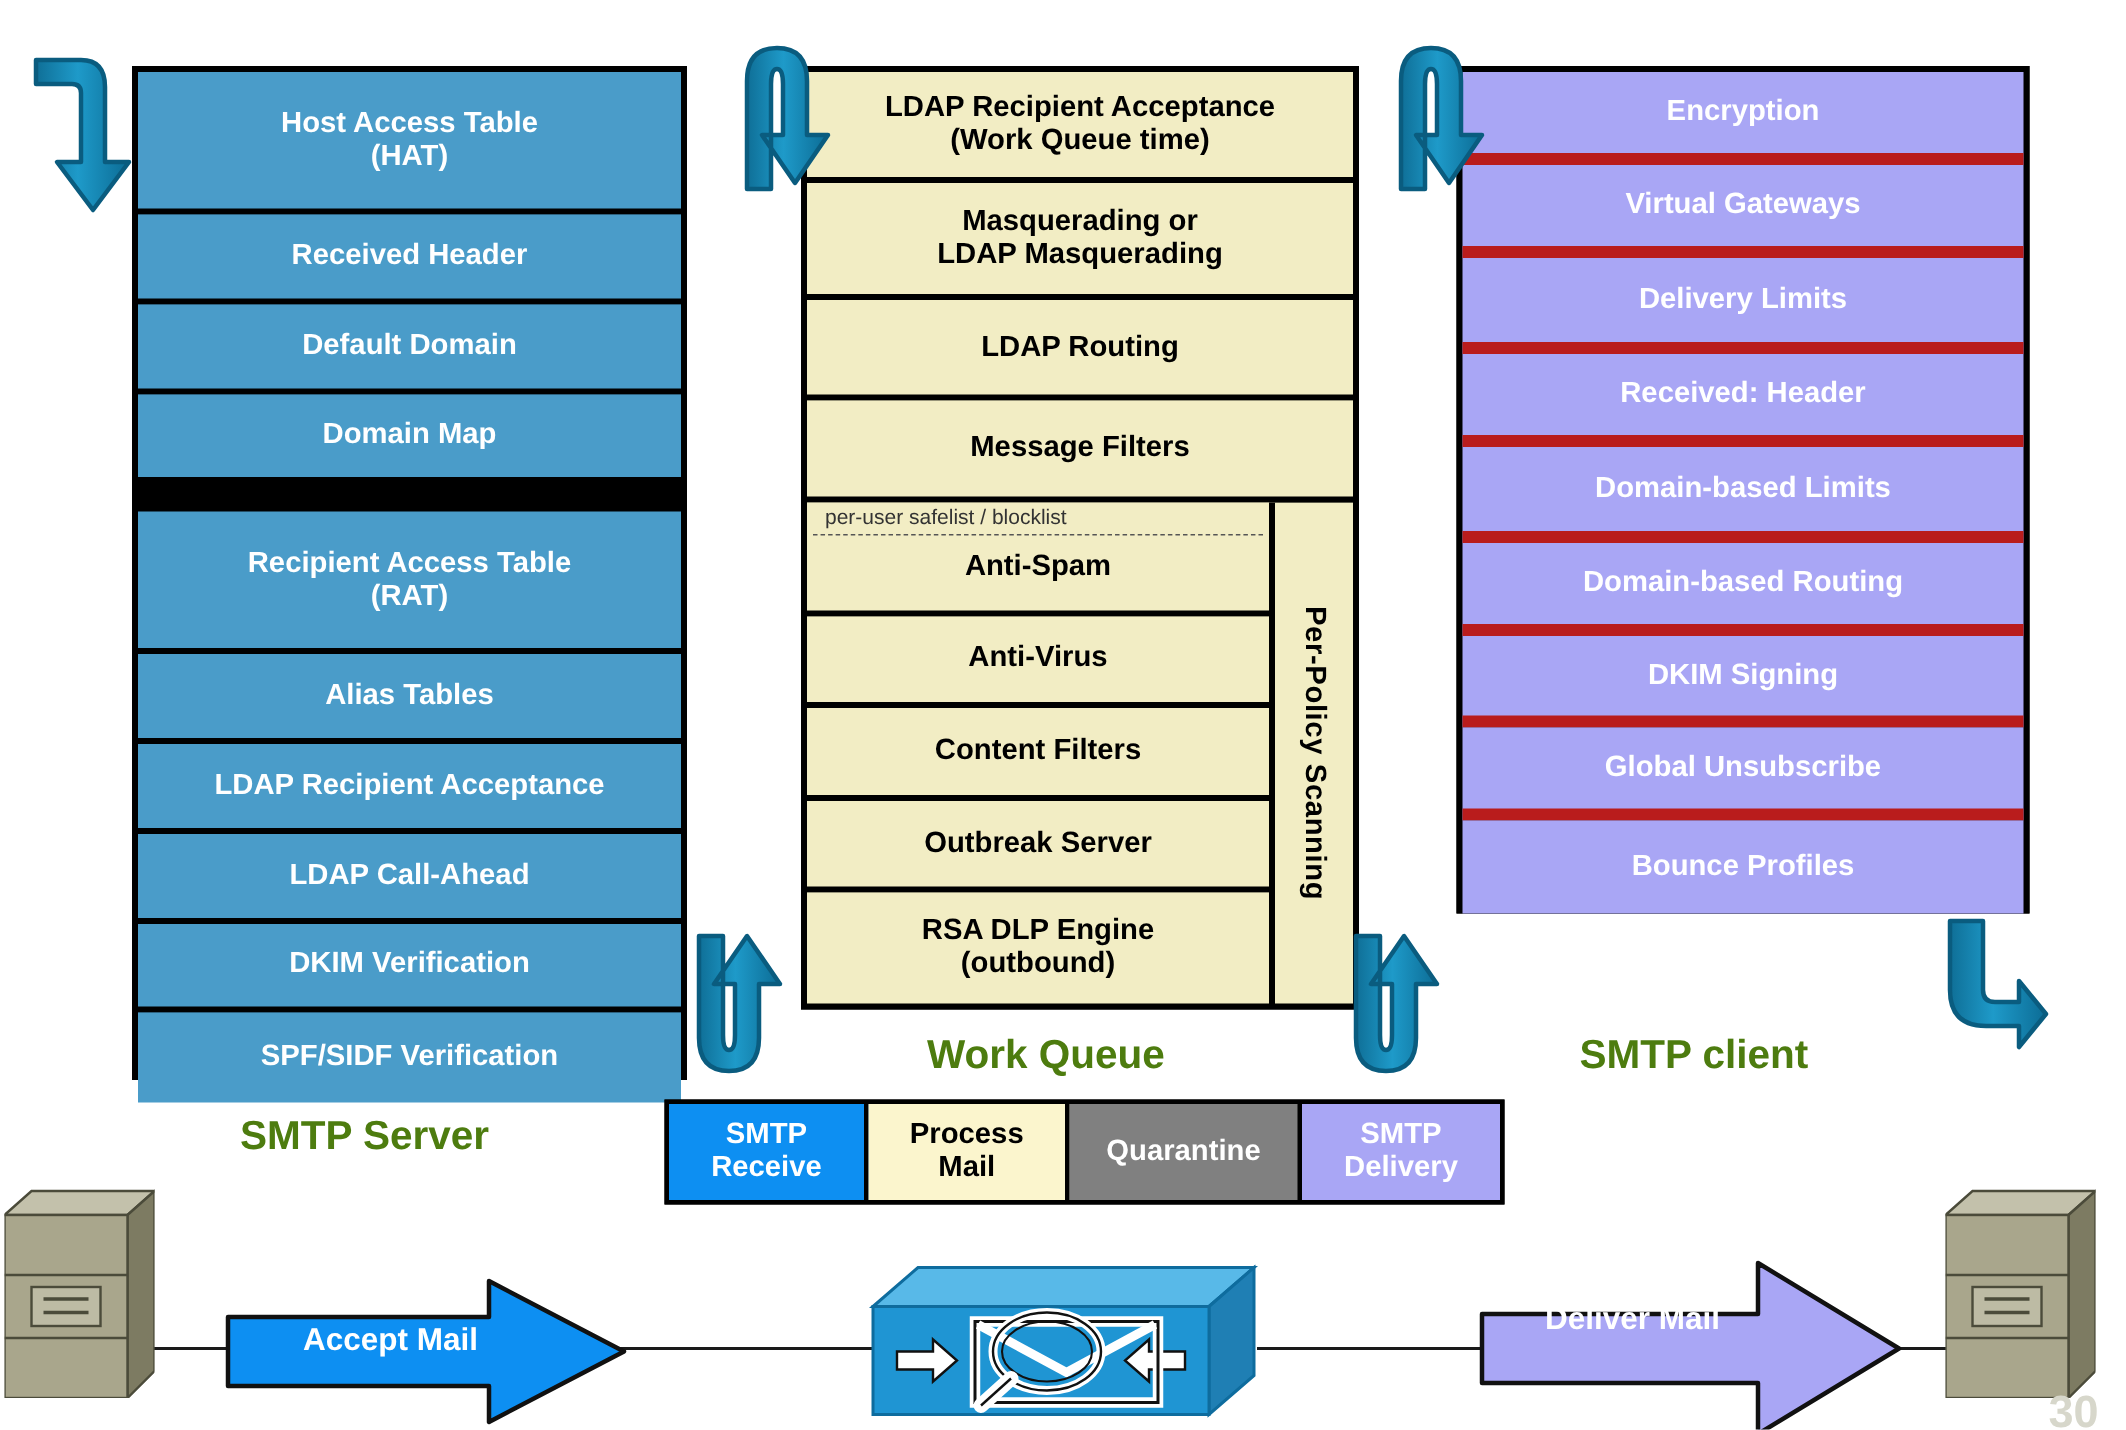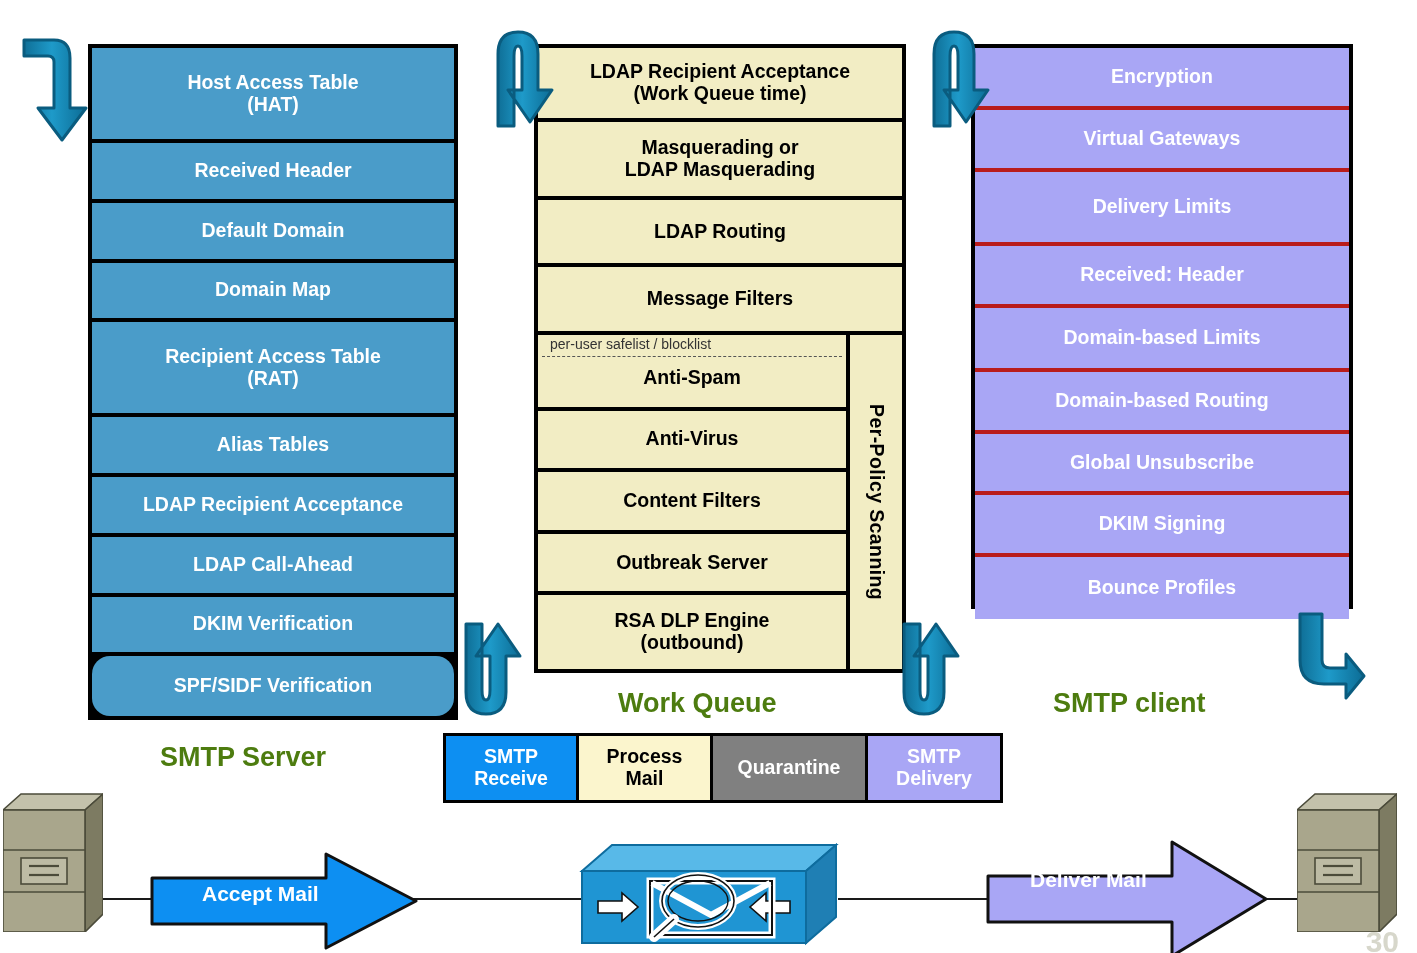--- a/index.html
+++ b/index.html
@@ -16,21 +16,21 @@
     box-sizing:border-box;
     display:flex;align-items:center;justify-content:center;
     text-align:center;font-weight:bold;line-height:1.12;
     position:relative;
   }
 
   
   #col-left{left:88px;top:44px;width:370px;height:676px;}
   #col-left .cell{background:#4a9cc9;color:#ffffff;font-size:19.5px;
                   border-bottom:4px solid #000;}
-  #col-left .cell:last-child{border-bottom:none;border-radius:18px;}
+  #col-left .cell:last-child{border-bottom:none;}
 
   
   #col-mid{left:534px;top:44px;width:372px;height:629px;}
   #mid-top .cell{background:#f2edc4;color:#000;font-size:19.5px;
                  border-bottom:4px solid #000;}
   #mid-split{display:flex;height:334px;}
   #mid-stack{flex:1 1 auto;display:flex;flex-direction:column;border-right:4px solid #000;}
   #mid-stack .cell{background:#f2edc4;color:#000;font-size:19.5px;
                    border-bottom:4px solid #000;flex:1 1 0;}
   #mid-stack .cell:last-child{border-bottom:none;}
@@ -48,21 +48,21 @@
     color:#333;white-space:nowrap;
   }
   .safelist-rule{
     position:absolute;left:4px;right:4px;top:21px;
     border-top:1.5px dashed #555;
   }
 
   
   #col-right{left:971px;top:44px;width:382px;height:565px;}
   #col-right .cell{background:#a9a6f5;color:#ffffff;font-size:19.5px;
-                   border-bottom:4px solid #b91c1c;}
+                   border-bottom:8px solid #b91c1c;}
   #col-right .cell:last-child{border-bottom:none;}
 
   
   .caption{
     position:absolute;font-weight:bold;color:#4d7c0f;white-space:nowrap;
   }
   #cap-server{left:160px;top:742px;font-size:27px;}
   #cap-queue{left:618px;top:688px;font-size:27px;}
   #cap-client{left:1053px;top:688px;font-size:27px;}
 
@@ -124,21 +124,21 @@
       </div>
       <div class="cell" style="height: 59.75px;">
         <div>Received Header</div>
       </div>
       <div class="cell" style="height: 59.75px;">
         <div>Default Domain</div>
       </div>
       <div class="cell" style="height: 59.75px;">
         <div>Domain Map</div>
       </div>
-      <div class="cell" style="height: 95px;">
+      <div class="cell" style="height: 95px; margin-top: 19px;">
         <div>Recipient Access Table<br>(RAT)</div>
       </div>
       <div class="cell" style="height: 59.75px;">
         <div>Alias Tables</div>
       </div>
       <div class="cell" style="height: 59.75px;">
         <div>LDAP Recipient Acceptance</div>
       </div>
       <div class="cell" style="height: 59.75px;">
         <div>LDAP Call-Ahead</div>
@@ -194,37 +194,37 @@
     </div>
   </div>
 
   <div class="col" id="col-right">
       <div class="cell" style="height: 61.8889px;">
         <div>Encryption</div>
       </div>
       <div class="cell" style="height: 61.8889px;">
         <div>Virtual Gateways</div>
       </div>
-      <div class="cell" style="height: 74px;">
+      <div class="cell" style="height: 64px;">
         <div>Delivery Limits</div>
       </div>
       <div class="cell" style="height: 61.8889px;">
         <div>Received: Header</div>
       </div>
       <div class="cell" style="height: 64px;">
         <div>Domain-based Limits</div>
       </div>
       <div class="cell" style="height: 61.8889px;">
         <div>Domain-based Routing</div>
       </div>
       <div class="cell" style="height: 61.8889px;">
+        <div>DKIM Signing</div>
+      </div>
+      <div class="cell" style="height: 61.8889px;">
         <div>Global Unsubscribe</div>
-      </div>
-      <div class="cell" style="height: 61.8889px;">
-        <div>DKIM Signing</div>
       </div>
       <div class="cell" style="height: 61.8889px;">
         <div>Bounce Profiles</div>
       </div>
     </div>
 
   <div class="caption" id="cap-server">SMTP Server</div>
   <div class="caption" id="cap-queue">Work Queue</div>
   <div class="caption" id="cap-client">SMTP client</div>
 

